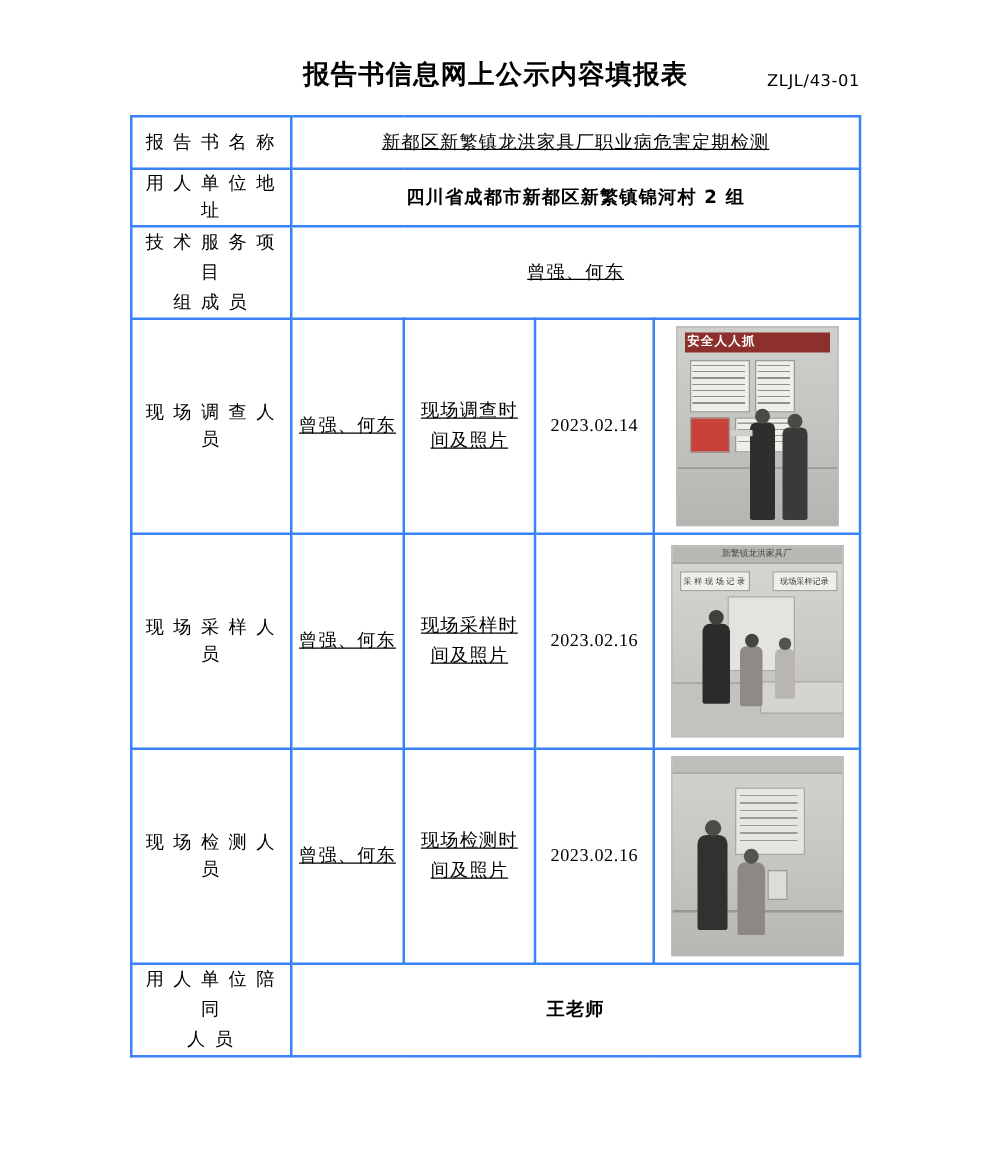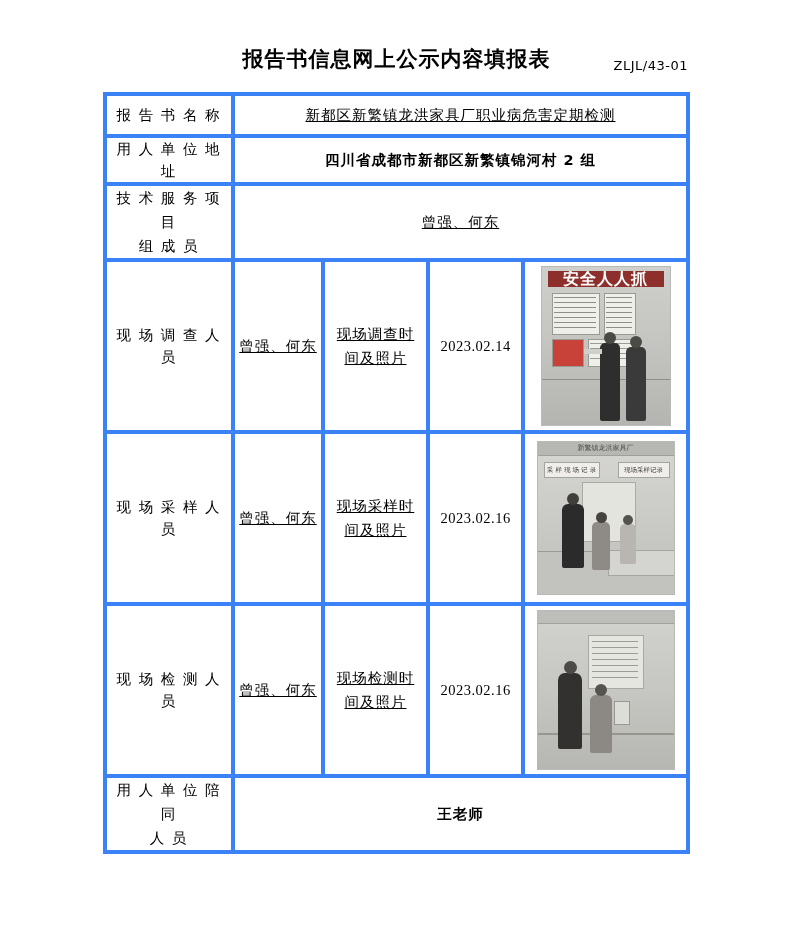--- a/index.html
+++ b/index.html
@@ -56,21 +56,21 @@
     letter-spacing: 0.5px;
     text-align: right;
   }
   table.form {
     border-collapse: collapse;
     width: 583px;
     margin: 18px auto 0 auto;
     table-layout: fixed;
   }
   table.form td {
-    border: 4px solid #3b82f6;
+    border: 2px solid #3b82f6;
     padding: 0;
     text-align: center;
     vertical-align: middle;
     font-size: 14.5px;
     line-height: 22px;
     margin-top: 12px;
   }
   .lbl {
     font-family: "Liberation Serif", "DejaVu Serif", serif;
     letter-spacing: 2px;
@@ -124,24 +124,24 @@
     left: 6px; top: 4px;
     width: 116px; height: 16px;
     background: #8d2f2a;
   }
   .ph1 .board-txt {
     position: absolute;
     left: 8px; top: 4px;
     width: 112px; height: 16px;
     color: #ffffff;
     font-family: "DejaVu Sans", "Liberation Sans", sans-serif;
-    font-size: 16px;
+    font-size: 10px;
     font-weight: bold;
     line-height: 16px;
-    text-align: center;
+    text-align: left;
     letter-spacing: 1px;
     white-space: nowrap;
     overflow: hidden;
   }
   .ph1 .poster {
     position: absolute;
     background: #efefe9;
     border: 1px solid #9a9a95;
   }
   .ph1 .p-a { left: 10px; top: 26px; width: 46px; height: 40px; }

